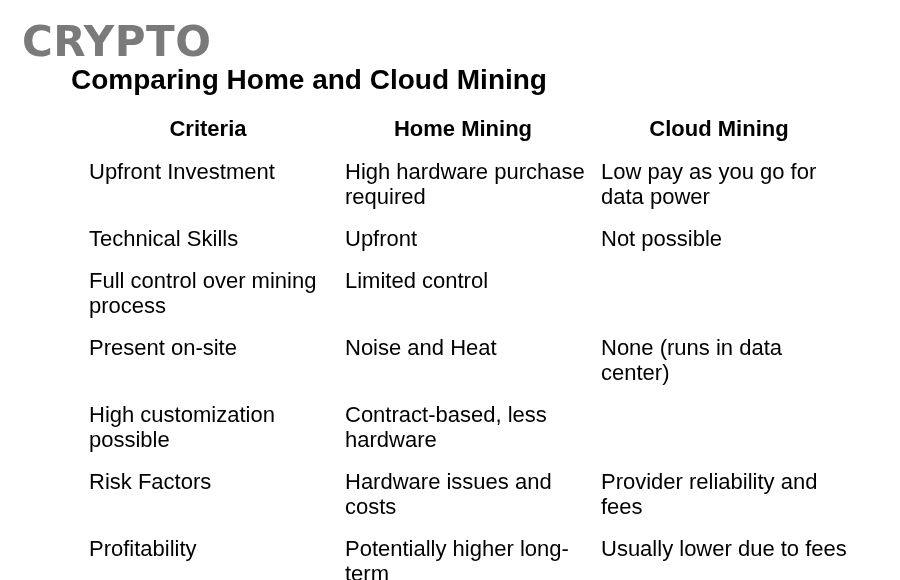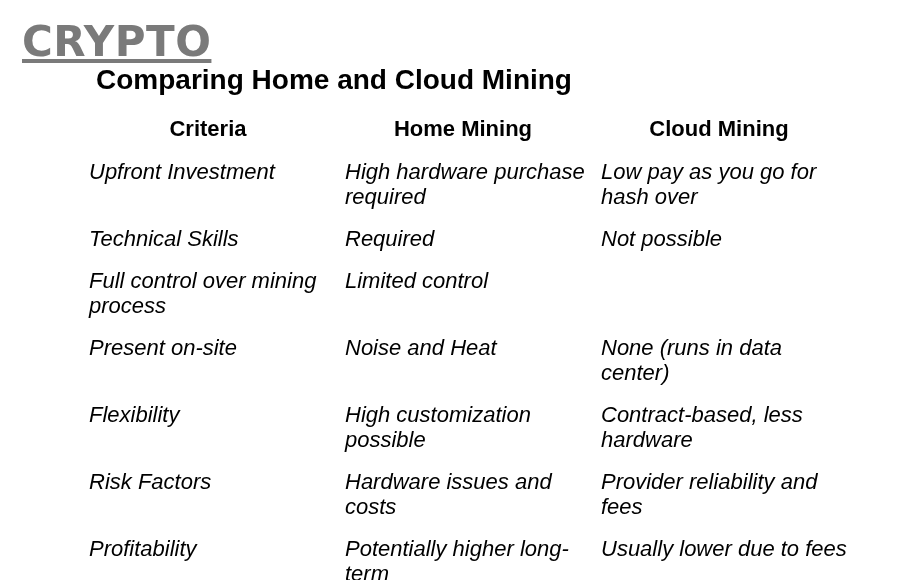--- a/index.html
+++ b/index.html
@@ -17,25 +17,24 @@
     .logo {
       position: absolute;
       left: 22px;
       top: 18px;
       font-family: "DejaVu Sans", sans-serif;
       font-weight: bold;
       font-size: 42px;
       letter-spacing: 0.5px;
       color: #7a7a7a;
       line-height: 48px;
-      text-decoration: underline;
     }
     .page-title {
       position: absolute;
-      left: 96px;
+      left: 71px;
       top: 63px;
       font-family: "Liberation Sans", sans-serif;
       font-weight: bold;
       font-size: 28px;
       line-height: 34px;
       color: #000000;
     }
     .table {
       position: absolute;
       left: 89px;
@@ -56,21 +55,20 @@
     }
     .col-0 { width: 256px; }
     .col-1 { width: 256px; }
     .col-2 { width: 258px; }
     .header-cell.col-0 { width: 238px; }
     .header-cell.col-1 { width: 272px; }
     .header-cell.col-2 { width: 240px; }
     .row {
       display: flex;
       margin-bottom: 17px;
-      font-style: italic;
     }
     .cell {
       line-height: 25px;
       padding-right: 12px;
     }
   </style>
 </head>
 <body>
 
 <div class="logo">CRYPTO</div>
@@ -79,38 +77,37 @@
 <div class="table">
   <div class="header-row">
     <div class="header-cell col-0">Criteria</div>
     <div class="header-cell col-1">Home Mining</div>
     <div class="header-cell col-2">Cloud Mining</div>
   </div>
 
   <div class="row">
     <div class="cell col-0">Upfront Investment</div>
     <div class="cell col-1">High hardware purchase required</div>
-    <div class="cell col-2">Low pay as you go for hash over</div>
+    <div class="cell col-2">Low pay as you go for data power</div>
   </div>
   <div class="row">
     <div class="cell col-0">Technical Skills</div>
-    <div class="cell col-1">Required</div>
+    <div class="cell col-1">Upfront</div>
     <div class="cell col-2">Not possible</div>
   </div>
   <div class="row">
     <div class="cell col-1">Full control over mining process</div>
     <div class="cell col-2">Limited control</div>
   </div>
   <div class="row">
     <div class="cell col-1">Present on-site</div>
     <div class="cell col-0">Noise and Heat</div>
     <div class="cell col-2">None (runs in data center)</div>
   </div>
   <div class="row">
-    <div class="cell col-0">Flexibility</div>
     <div class="cell col-1">High customization possible</div>
     <div class="cell col-2">Contract-based, less hardware</div>
   </div>
   <div class="row">
     <div class="cell col-0">Risk Factors</div>
     <div class="cell col-1">Hardware issues and costs</div>
     <div class="cell col-2">Provider reliability and fees</div>
   </div>
   <div class="row">
     <div class="cell col-0">Profitability</div>

